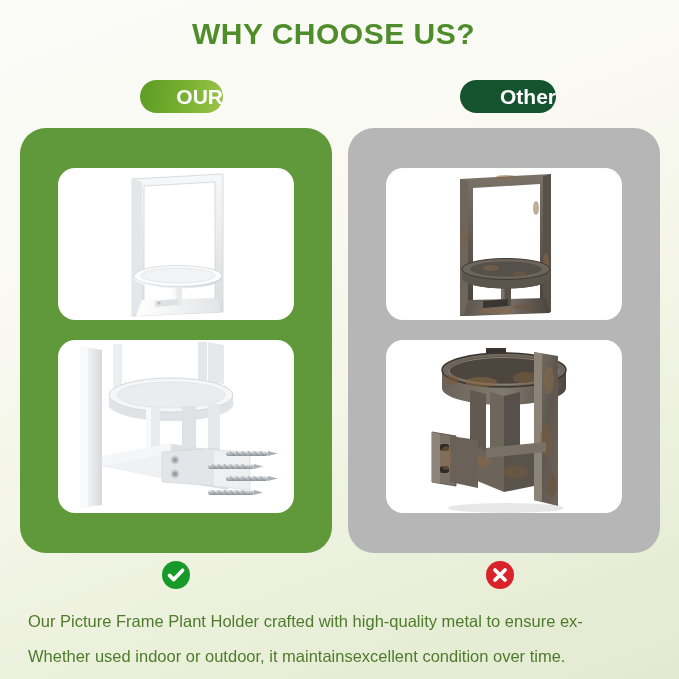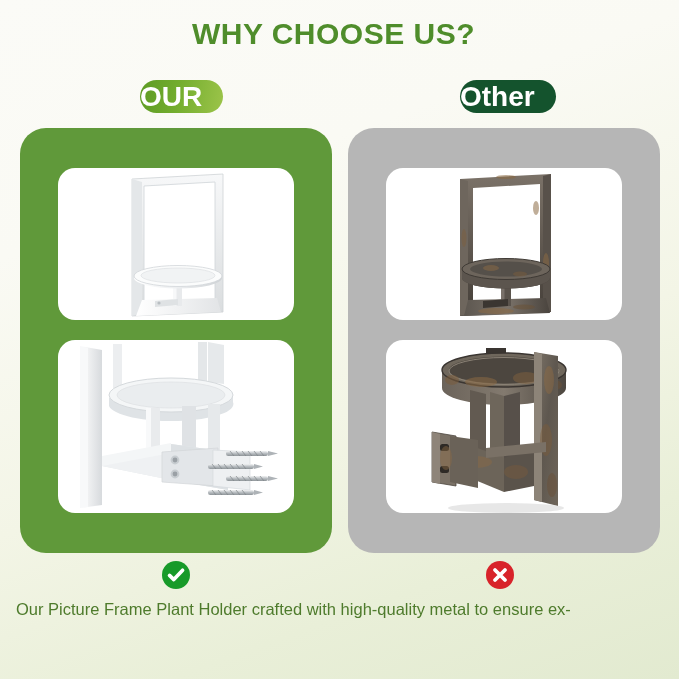--- a/index.html
+++ b/index.html
@@ -17,22 +17,22 @@
     font-size:30px;font-weight:bold;letter-spacing:.5px;
     color:#4f8d2b;
     font-family:"Liberation Sans", sans-serif;
   }
 
   
   .badge{
     position:absolute;
     height:33px;line-height:33px;
     border-radius:17px;
-    color:#ffffff;font-size:28px;font-weight:bold;
-    text-align:left;
+    color:#ffffff;font-size:21px;font-weight:bold;
+    text-align:right;
     box-sizing:border-box;
   }
   .badge-our{
     left:140px;top:80px;width:83px;
     background:linear-gradient(100deg,#5d9b24 0%,#73ad2e 45%,#9cc44a 100%);
   }
   .badge-other{
     left:460px;top:80px;width:96px;
     background:#14532d;
   }
@@ -76,21 +76,21 @@
   .verdict-no{left:486px;background:#d8232a;}
   .verdict svg{position:absolute;inset:0;width:28px;height:28px;}
 
   
   .copy{
     position:absolute;left:16px;right:12px;top:598px;
     color:#4e7b2c;
     font-size:16.5px;line-height:23px;
     font-family:"Liberation Sans", sans-serif;
   }
-  .copy p{margin:0;}
+  .copy p{margin:12px;}
 </style>
 </head>
 <body>
 
 <div class="title">WHY CHOOSE US?</div>
 
 <div class="badge badge-our">OUR</div>
 <div class="badge badge-other">Other</div>
 
 <div class="panel panel-our">
@@ -367,13 +367,14 @@
   </svg>
 </div>
 <div class="verdict verdict-no">
   <svg viewBox="0 0 28 28" aria-hidden="true">
     <path d="M9 9 L19 19 M19 9 L9 19" fill="none" stroke="#ffffff" stroke-width="3.8" stroke-linecap="round"></path>
   </svg>
 </div>
 
 <div class="copy">
   <p>Our Picture Frame Plant Holder crafted with high-quality metal to ensure ex-</p>
+  <p>Whether used indoor or outdoor, it maintainsexcellent condition over time.</p>
 </div>
 
 </body></html>

